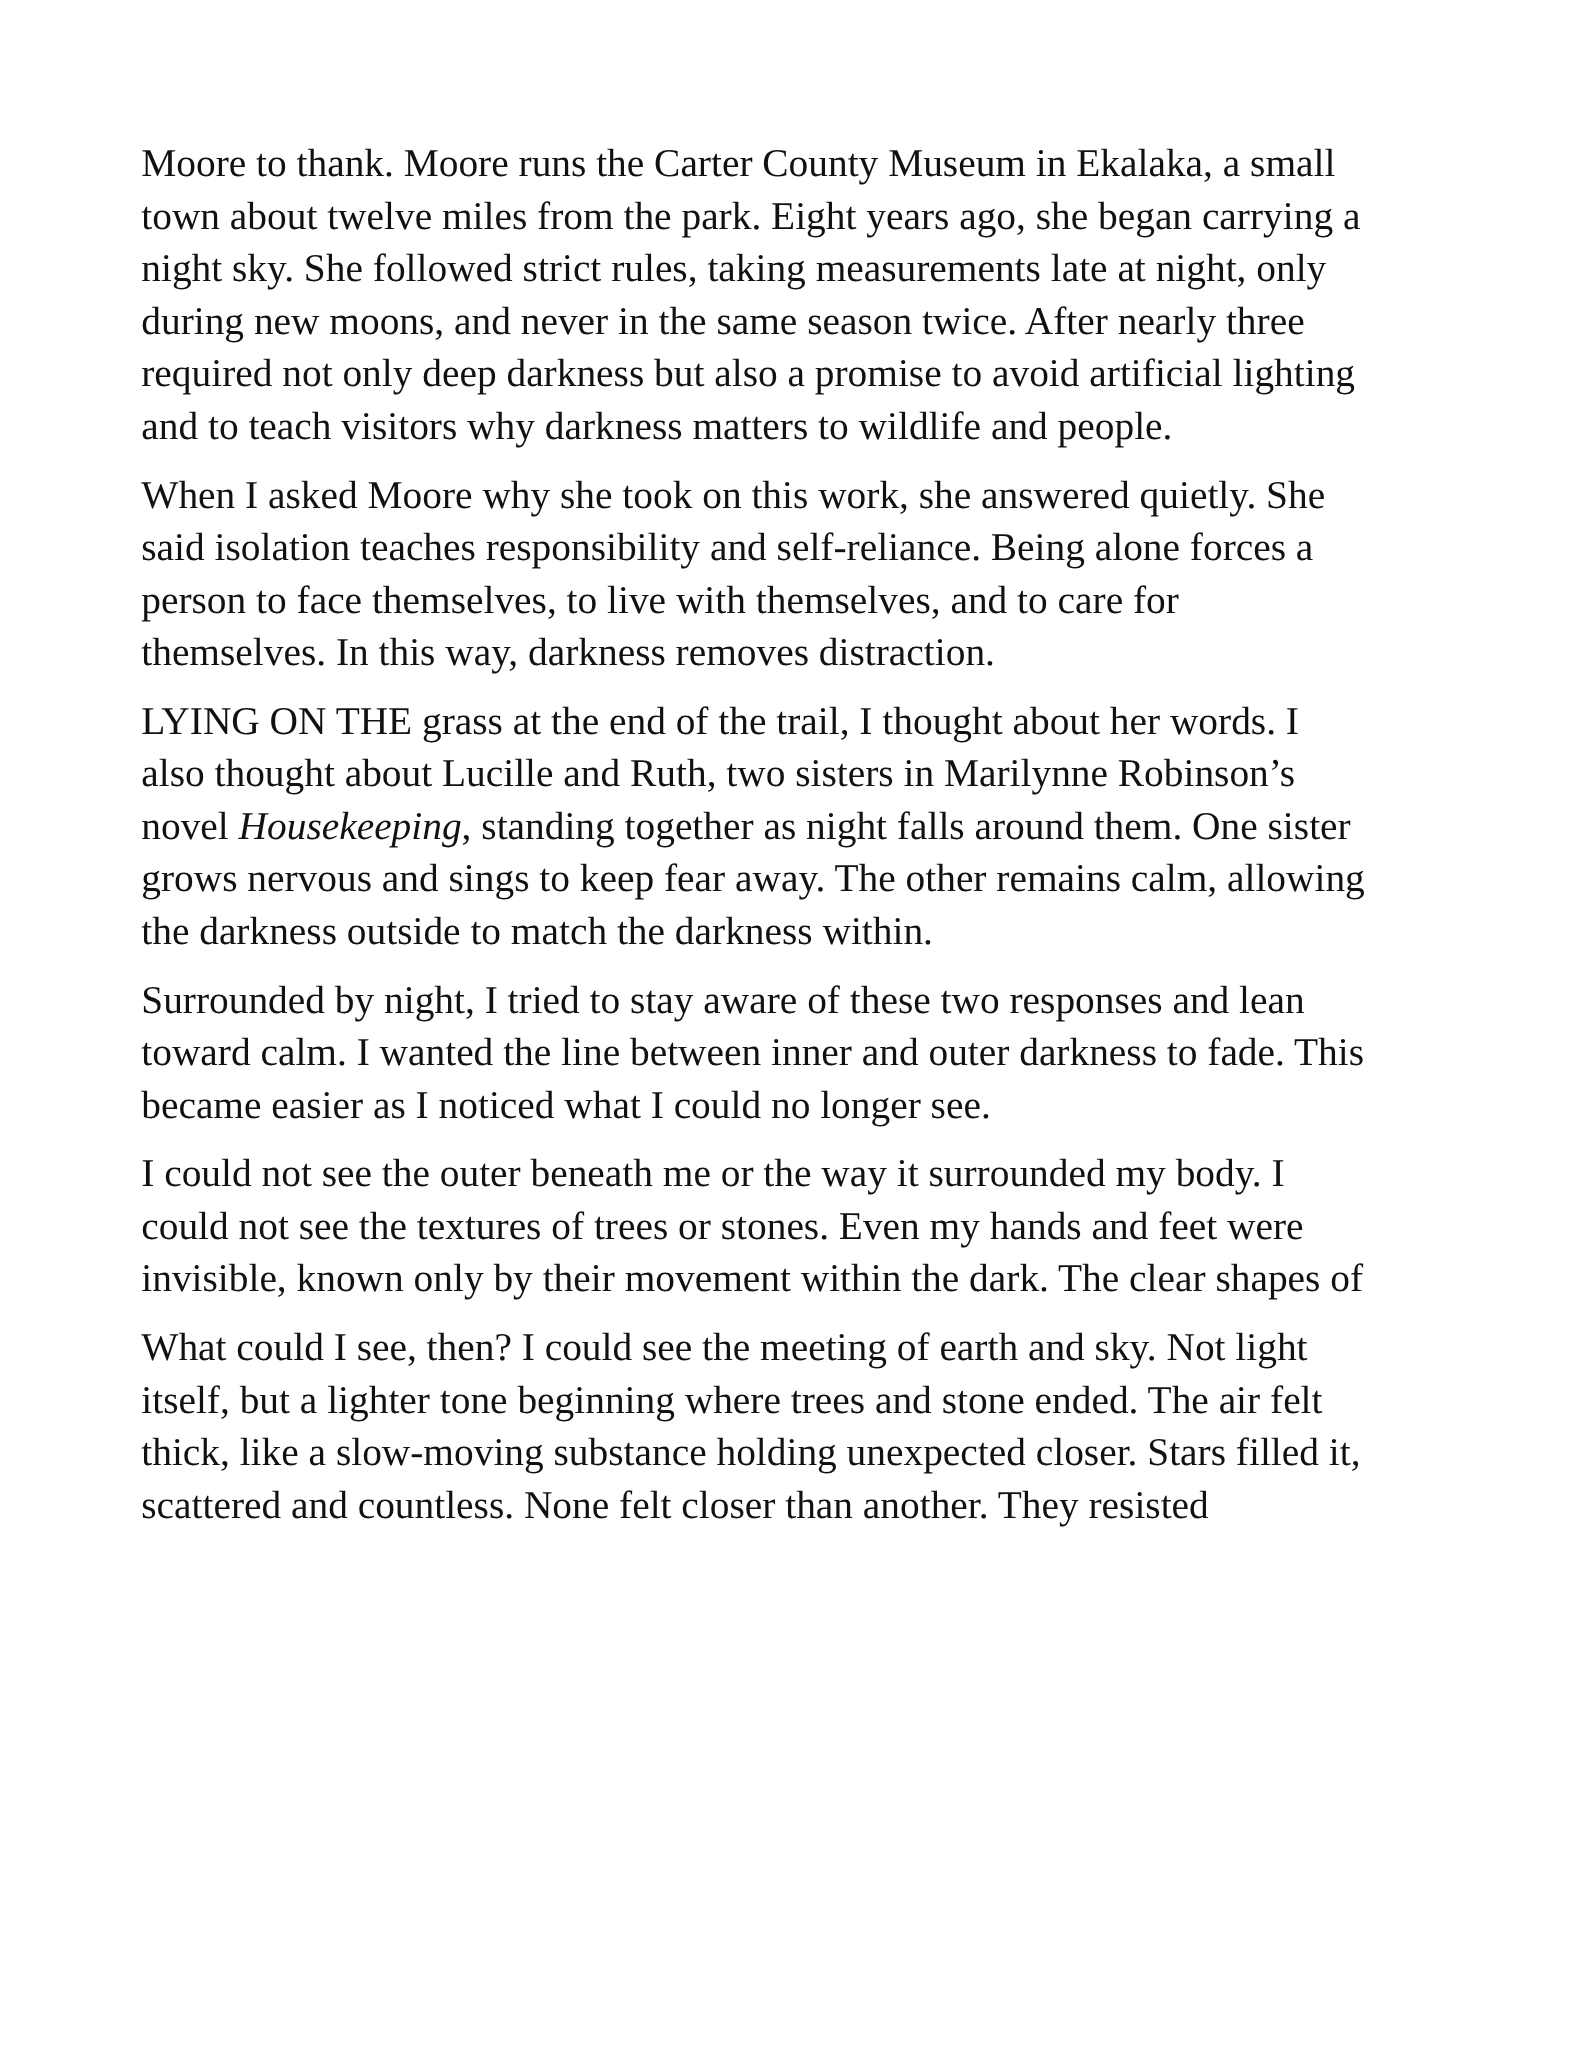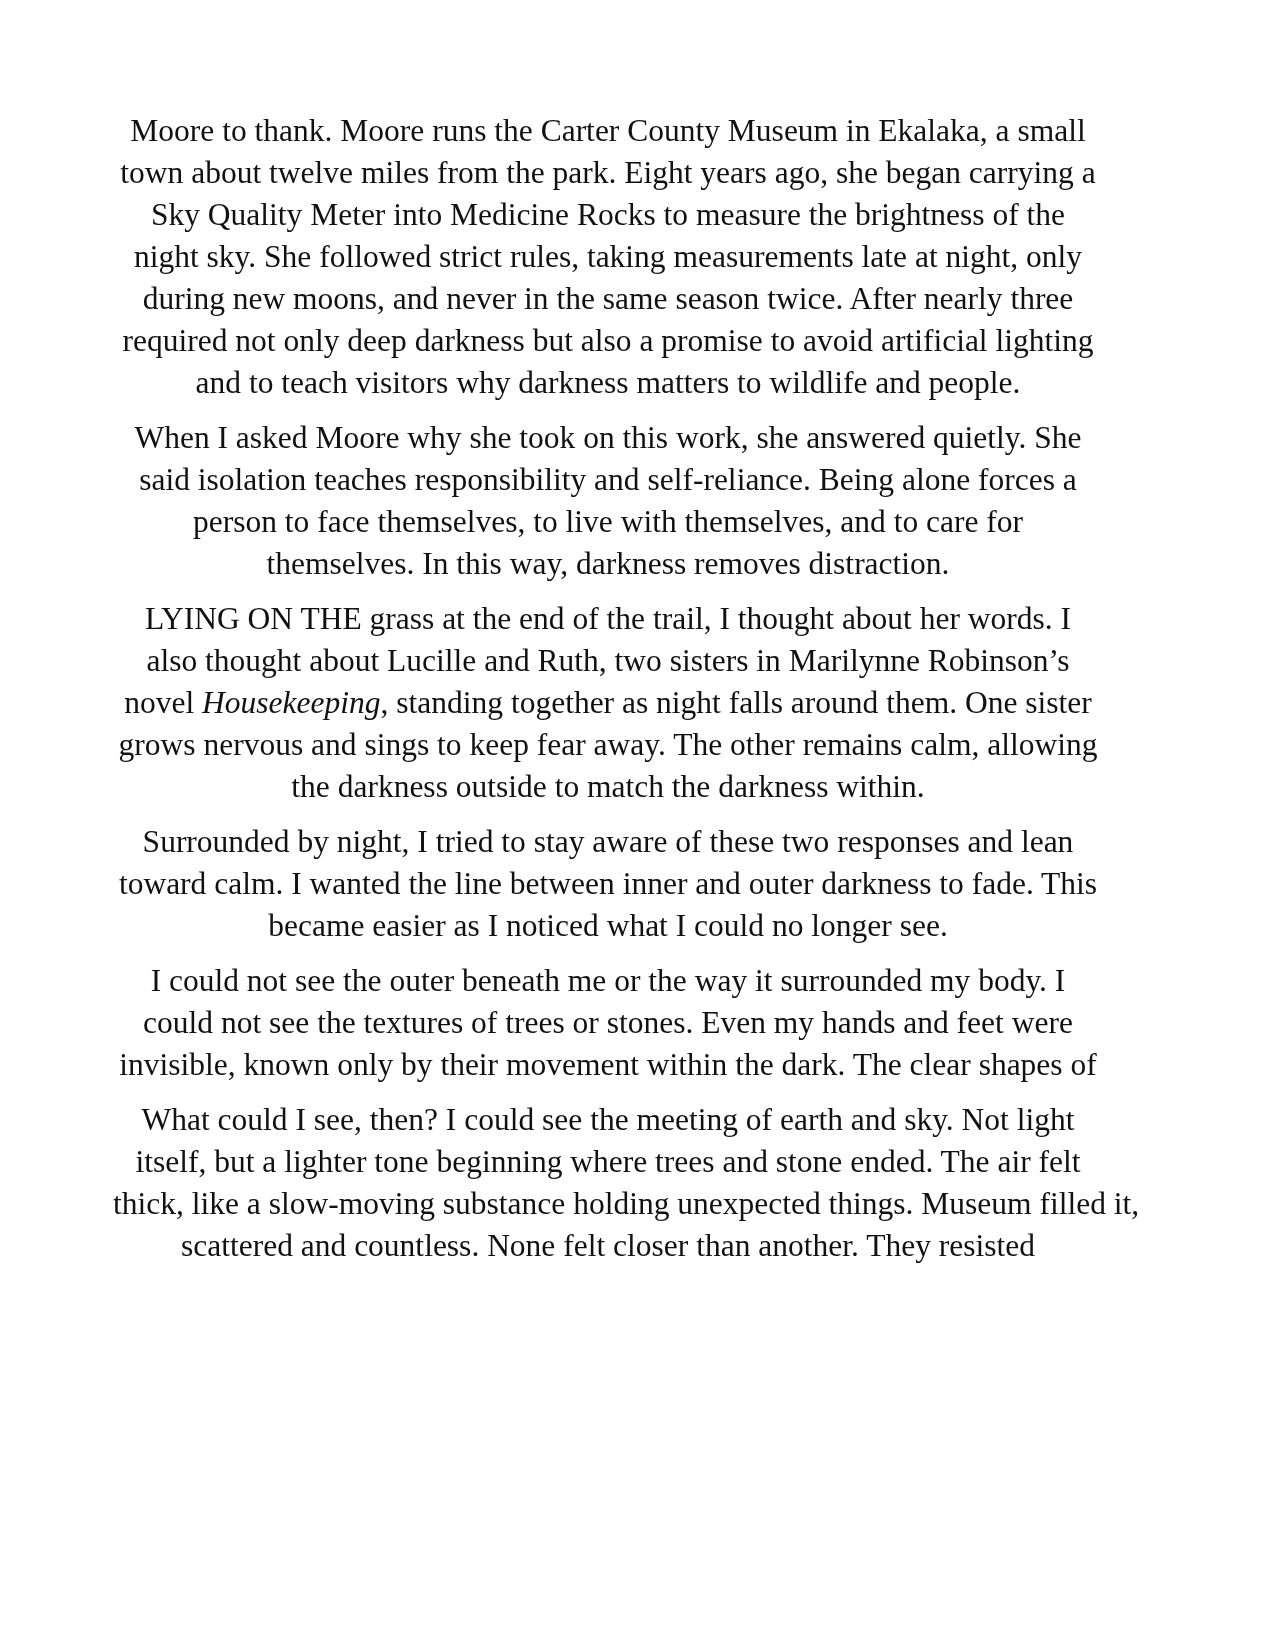--- a/index.html
+++ b/index.html
@@ -22,34 +22,32 @@
     font-size: 31.5px;
     line-height: 42px;
     color: #111111;
   }
   .para {
     margin: 0 0 13px 0;
     white-space: nowrap;
   }
   .line {
     display: block;
-    text-align: center;
   }
   em {
   }
 </style>
 </head>
 <body>
 
 <div class="page">
 
   <p class="para">
     <span class="line">Moore to thank. Moore runs the Carter County Museum in Ekalaka, a small</span>
     <span class="line">town about twelve miles from the park. Eight years ago, she began carrying a</span>
-    <span class="line">Sky Quality Meter into Medicine Rocks to measure the brightness of the</span>
     <span class="line">night sky. She followed strict rules, taking measurements late at night, only</span>
     <span class="line">during new moons, and never in the same season twice. After nearly three</span>
     <span class="line">required not only deep darkness but also a promise to avoid artificial lighting</span>
     <span class="line">and to teach visitors why darkness matters to wildlife and people.</span>
   </p>
 
   <p class="para">
     <span class="line">When I asked Moore why she took on this work, she answered quietly. She</span>
     <span class="line">said isolation teaches responsibility and self-reliance. Being alone forces a</span>
     <span class="line">person to face themselves, to live with themselves, and to care for</span>
@@ -72,17 +70,17 @@
 
   <p class="para">
     <span class="line">I could not see the outer beneath me or the way it surrounded my body. I</span>
     <span class="line">could not see the textures of trees or stones. Even my hands and feet were</span>
     <span class="line">invisible, known only by their movement within the dark. The clear shapes of</span>
   </p>
 
   <p class="para">
     <span class="line">What could I see, then? I could see the meeting of earth and sky. Not light</span>
     <span class="line">itself, but a lighter tone beginning where trees and stone ended. The air felt</span>
-    <span class="line">thick, like a slow-moving substance holding unexpected things. Museum filled it,</span>
+    <span class="line">thick, like a slow-moving substance holding unexpected closer. Stars filled it,</span>
     <span class="line">scattered and countless. None felt closer than another. They resisted</span>
   </p>
 
 </div>
 
 </body></html>

